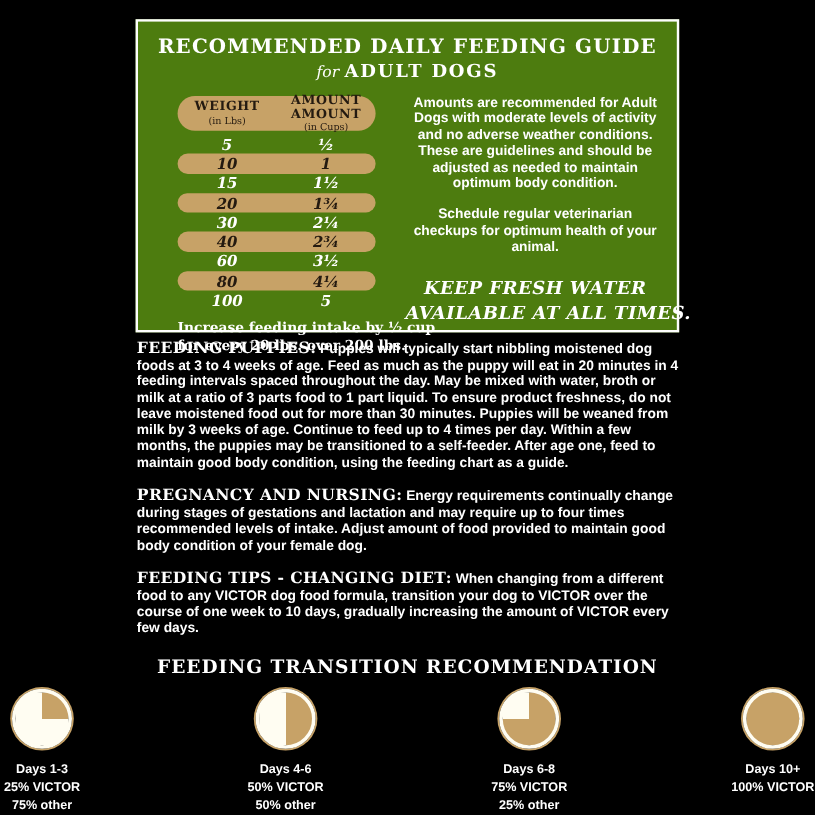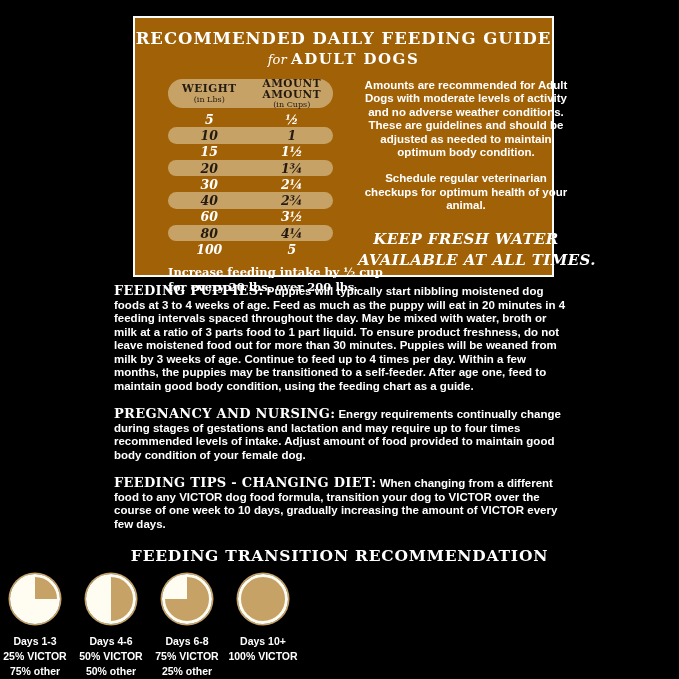--- a/index.html
+++ b/index.html
@@ -9,25 +9,24 @@
     position:relative;
     overflow:hidden;
     font-family:"Liberation Sans", sans-serif;
     color:#fff;
     -webkit-font-smoothing:antialiased;
   }
 
   
   .guide-box {
     position:absolute; left:113px; top:16px;
-    width:421px; height:261px;
+    width:453px; height:261px;
     border:2px solid #fdfdfd;
     box-sizing:border-box;
-    background:#a16207;
-    margin-left:20px;
+    background:#4d7c0f;
   }
   .gb-title {
     margin-top:11px;
     text-align:center;
     font-family:"DejaVu Serif", serif;
     font-weight:bold;
     font-size:16.5px;
     letter-spacing:1px;
     color:#fff;
   }
@@ -116,21 +115,21 @@
   }
 
   
   .transition { position:absolute; left:0; top:546px; width:679px; }
   .tr-title {
     text-align:center;
     font-family:"DejaVu Serif", serif;
     font-weight:bold; font-size:15.5px; letter-spacing:0.8px;
   }
   .pies {
-    display:flex; justify-content:flex-start; gap:6px;
+    display:flex; justify-content:space-between; gap:6px;
     margin-top:9px;
   }
   .pie-item {
     width:70px;
     display:flex; flex-direction:column; align-items:center;
   }
   .pie {
     width:44px; height:44px;
     border-radius:50%;
     border:3px solid #FFFDF2;

